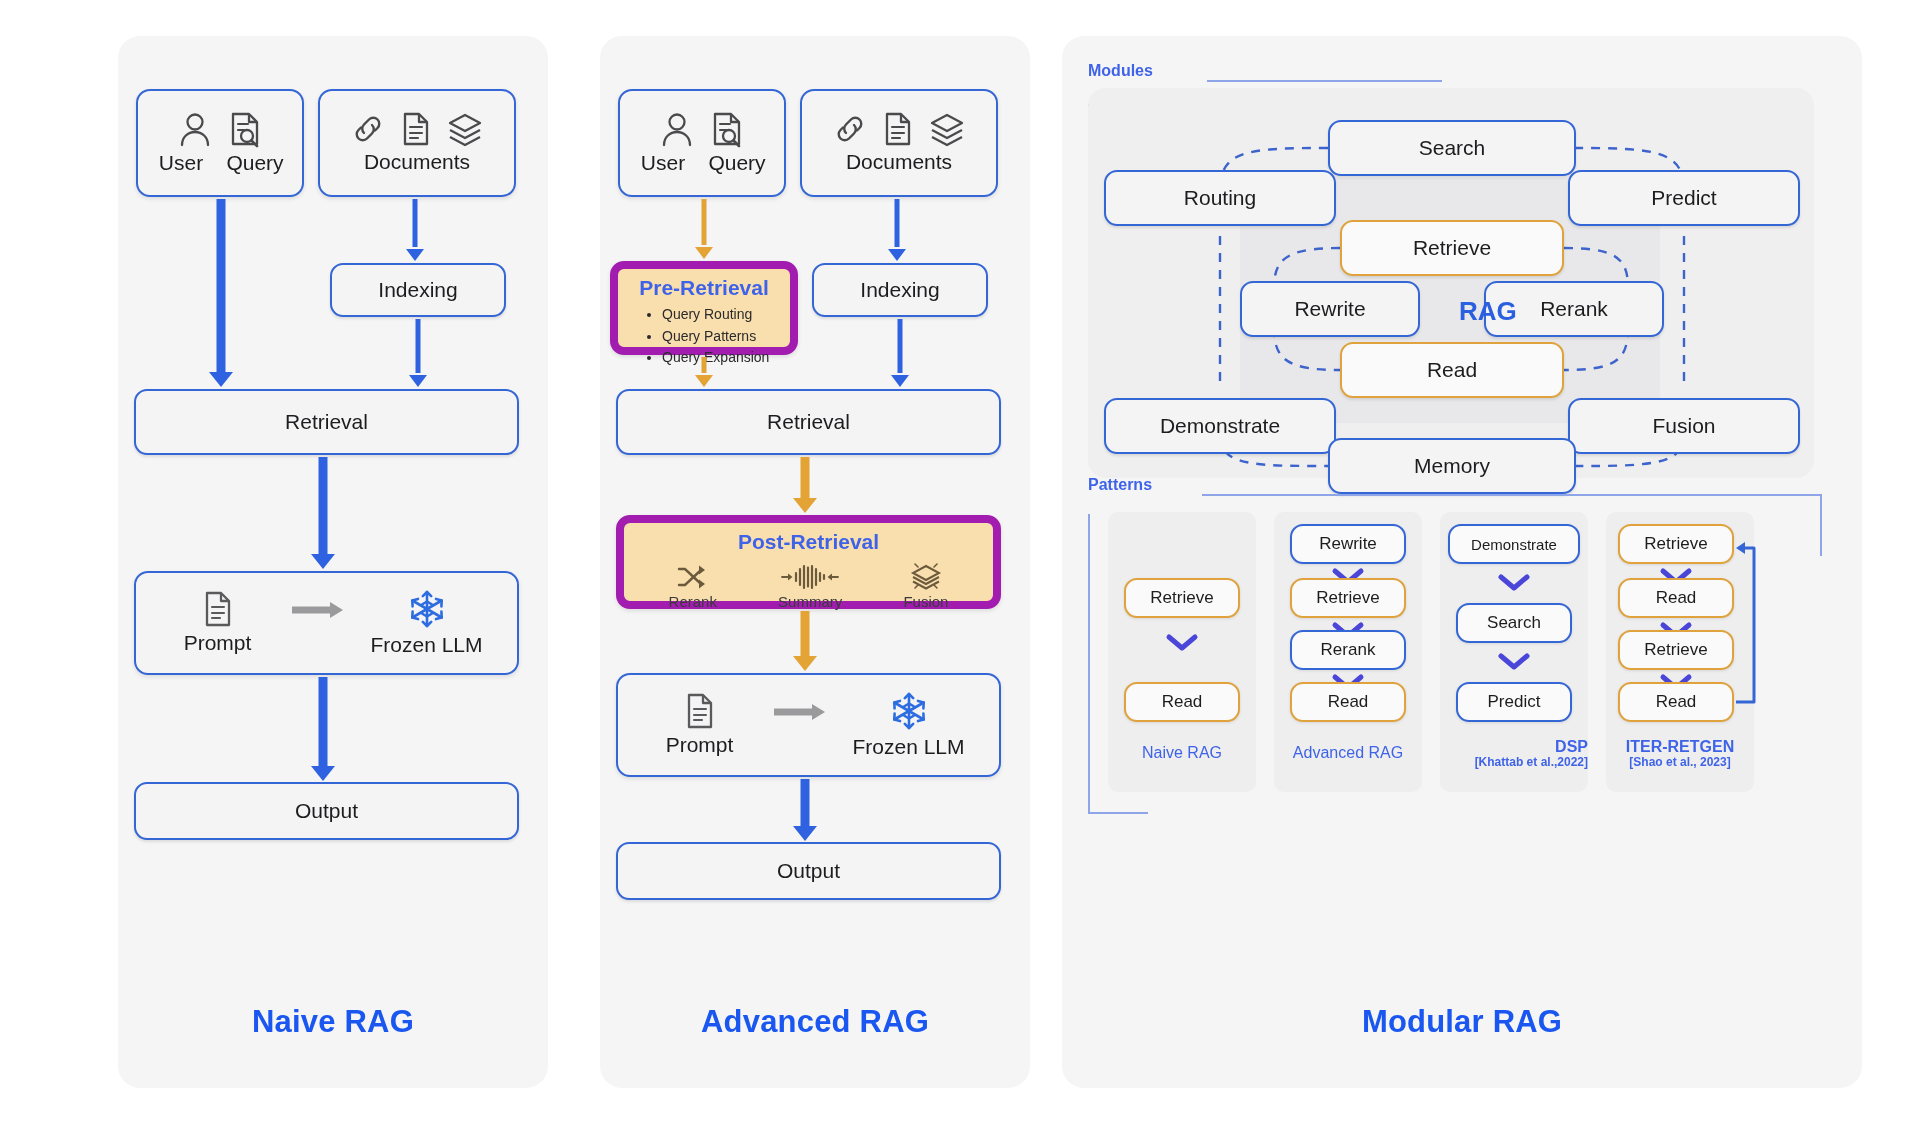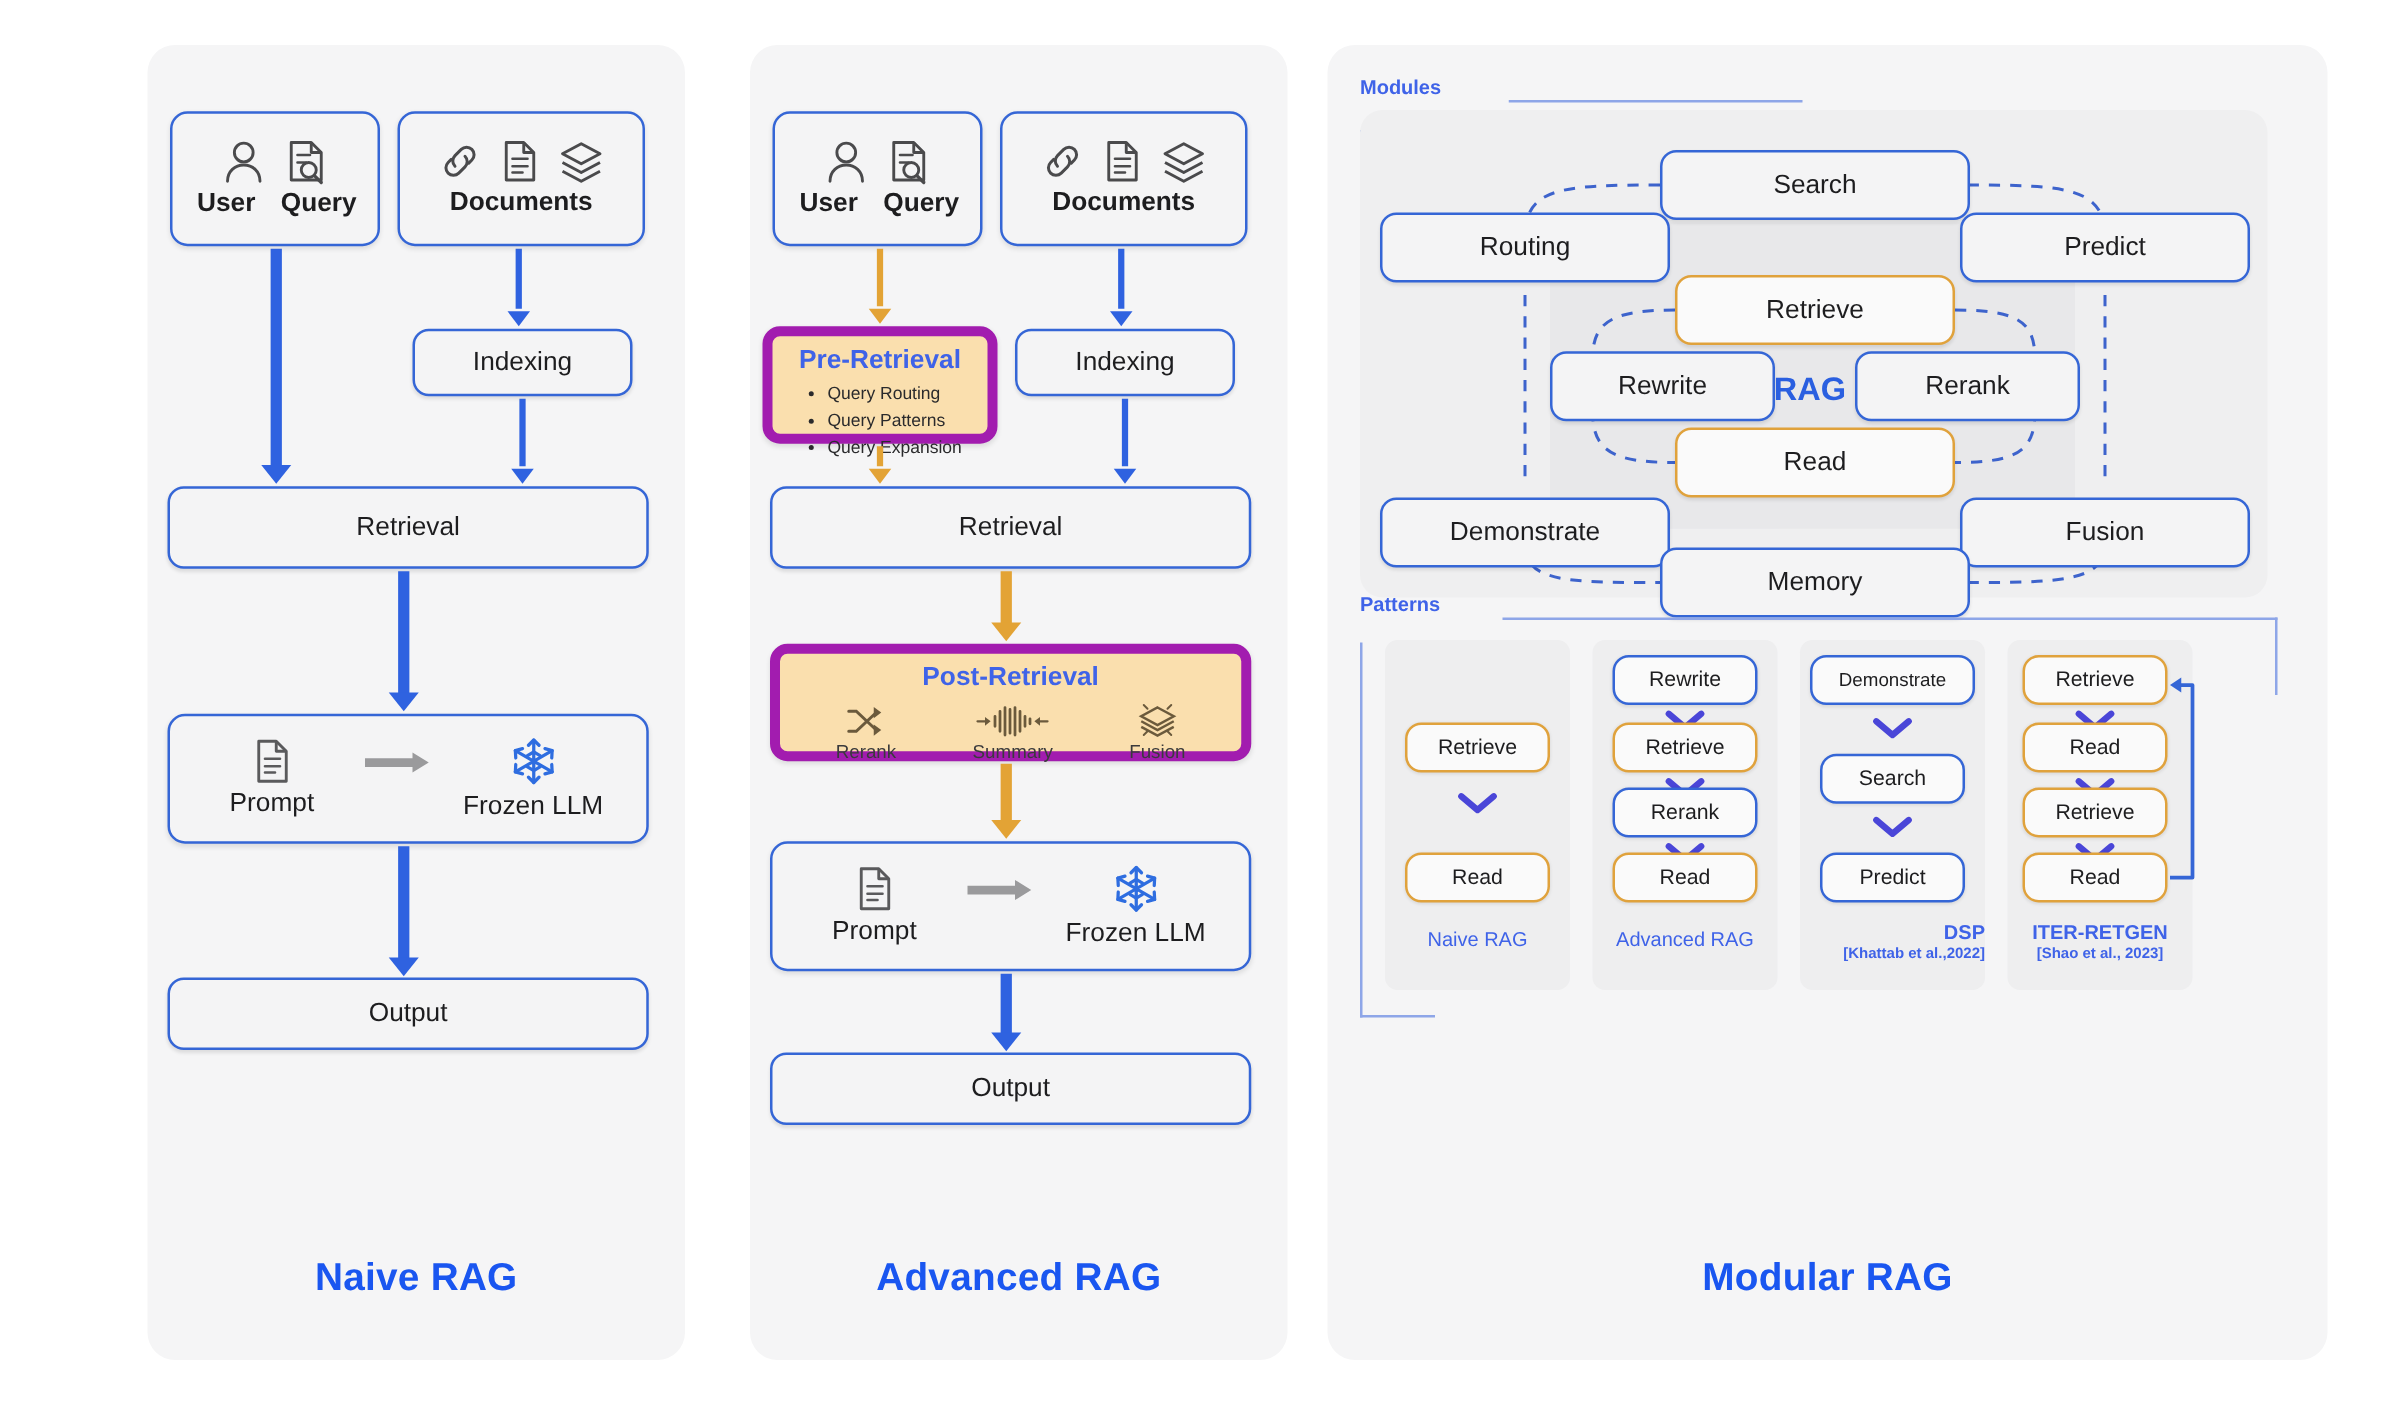--- a/index.html
+++ b/index.html
@@ -61,21 +61,21 @@
     background: #f4f4f5;
     border: 2px solid #3566d6;
     border-radius: 14px;
     box-shadow: 0 2px 4px rgba(0,0,0,.10);
     display: flex;
     flex-direction: column;
     align-items: center;
     justify-content: center;
   }
   .icon-row { display: flex; align-items: flex-end; gap: 16px; }
-  .icon-lbl-row { display: flex; align-items: center; gap: 16px; margin-top: 4px; font-weight: bold; }
+  .icon-lbl-row { display: flex; align-items: center; gap: 16px; margin-top: 4px; }
   .ico-label { font-size: 21px; color: #1d1d1f; text-align: center; }
 
   
   .arrow { position: absolute; }
   .arrow .shaft {
     position: absolute; left: 50%; top: 0;
     transform: translateX(-50%);
     width: 9px; height: calc(100% - 14px);
     background: #2f62e0;
   }
@@ -538,21 +538,21 @@
       <div class="node" style="left:480px; top:82px; width:232px; height:56px;">Predict</div>
       <div class="node" style="left:16px; top:310px; width:232px; height:56px;">Demonstrate</div>
       <div class="node" style="left:480px; top:310px; width:232px; height:56px;">Fusion</div>
       <div class="node" style="left:240px; top:350px; width:248px; height:56px;">Memory</div>
 
       <div class="node orange" style="left:252px; top:132px; width:224px; height:56px;">Retrieve</div>
       <div class="node" style="left:152px; top:193px; width:180px; height:56px;">Rewrite</div>
       <div class="node" style="left:396px; top:193px; width:180px; height:56px;">Rerank</div>
       <div class="node orange" style="left:252px; top:254px; width:224px; height:56px;">Read</div>
 
-      <div class="rag-word" style="left:331px; top:208px;">RAG</div>
+      <div class="rag-word" style="left:331px; top:208px;padding-left:40px;">RAG</div>
     </div>
 
     <div class="sec-label" style="left:26px; top:440px;">Patterns</div>
     <div class="sec-rule" style="left:140px; top:458px; width:620px;"></div>
     <div class="bracket-v" style="left:758px; top:458px; height:62px;"></div>
     <div class="bracket-v" style="left:26px; top:478px; height:300px;"></div>
     <div class="bracket-h" style="left:26px; top:776px; width:60px;"></div>
 
     <div class="pattern-col" style="left:46px; top:476px; width:148px; height:280px;">
       <div class="pat-node orange" style="left:16px; top:66px; width:116px; height:40px;">Retrieve</div>

